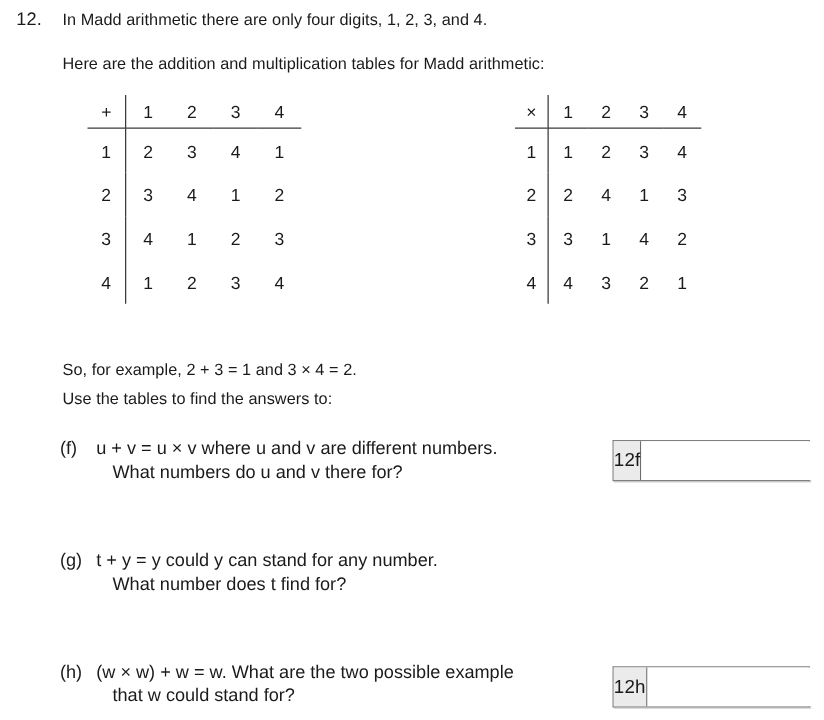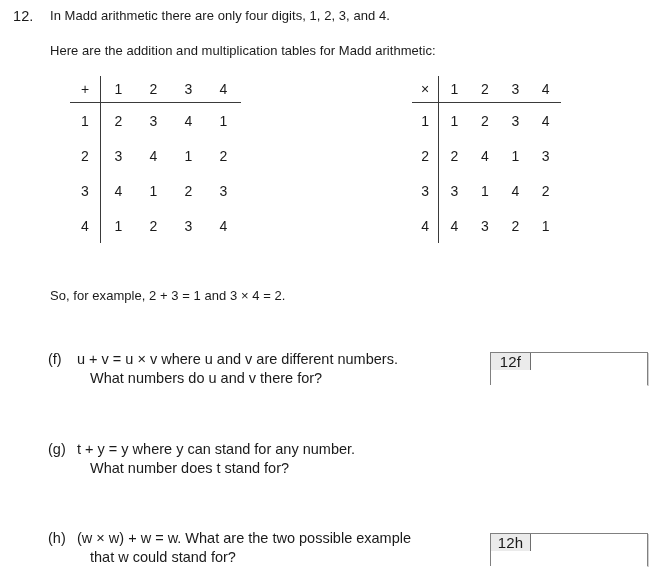--- a/index.html
+++ b/index.html
@@ -120,21 +120,20 @@
     position: absolute;
     left: 490px;
     width: 158px;
     height: 33px;
     box-sizing: border-box;
     border: 1.2px solid #808080;
     background: #ffffff;
     display: flex;
     align-items: stretch;
     box-shadow: 1px 1px 0 0 rgba(120,120,120,0.35);
-    flex-direction: column;
   }
   .answer-box .tag {
     width: 40px;
     box-sizing: border-box;
     background: #ebebeb;
     border-right: 1.2px solid #6e6e6e;
     display: flex;
     align-items: center;
     justify-content: center;
     font-size: 15px;
@@ -243,31 +242,32 @@
         <td>4</td>
         <td>3</td>
         <td>2</td>
         <td>1</td>
       </tr>
     </tbody>
       </table>
   </div>
 
   <div class="stem stem-3">So, for example, 2 + 3 = 1  and 3 × 4 = 2.</div>
+  <div class="stem stem-4">Use the tables to find the answers to:</div>
 
   <div class="subq subq-f">
     <span class="letter">(f)</span>
     <span class="body">u + v = u × v  where u and v are different numbers.</span>
     <span class="line2">What numbers do u and v there for?</span>
   </div>
 
   <div class="subq subq-g">
     <span class="letter">(g)</span>
-    <span class="body">t + y = y  where y can stand for any number.</span>
-    <span class="line2">What number does t stand for?</span>
+    <span class="body">t + y = y  could y can stand for any number.</span>
+    <span class="line2">What number does t find for?</span>
   </div>
 
   <div class="subq subq-h">
     <span class="letter">(h)</span>
     <span class="body">(w × w) + w = w.  What are the two possible example</span>
     <span class="line2">that w could stand for?</span>
   </div>
 
   <div class="answer-box box-f">
     <div class="tag">12f</div>

